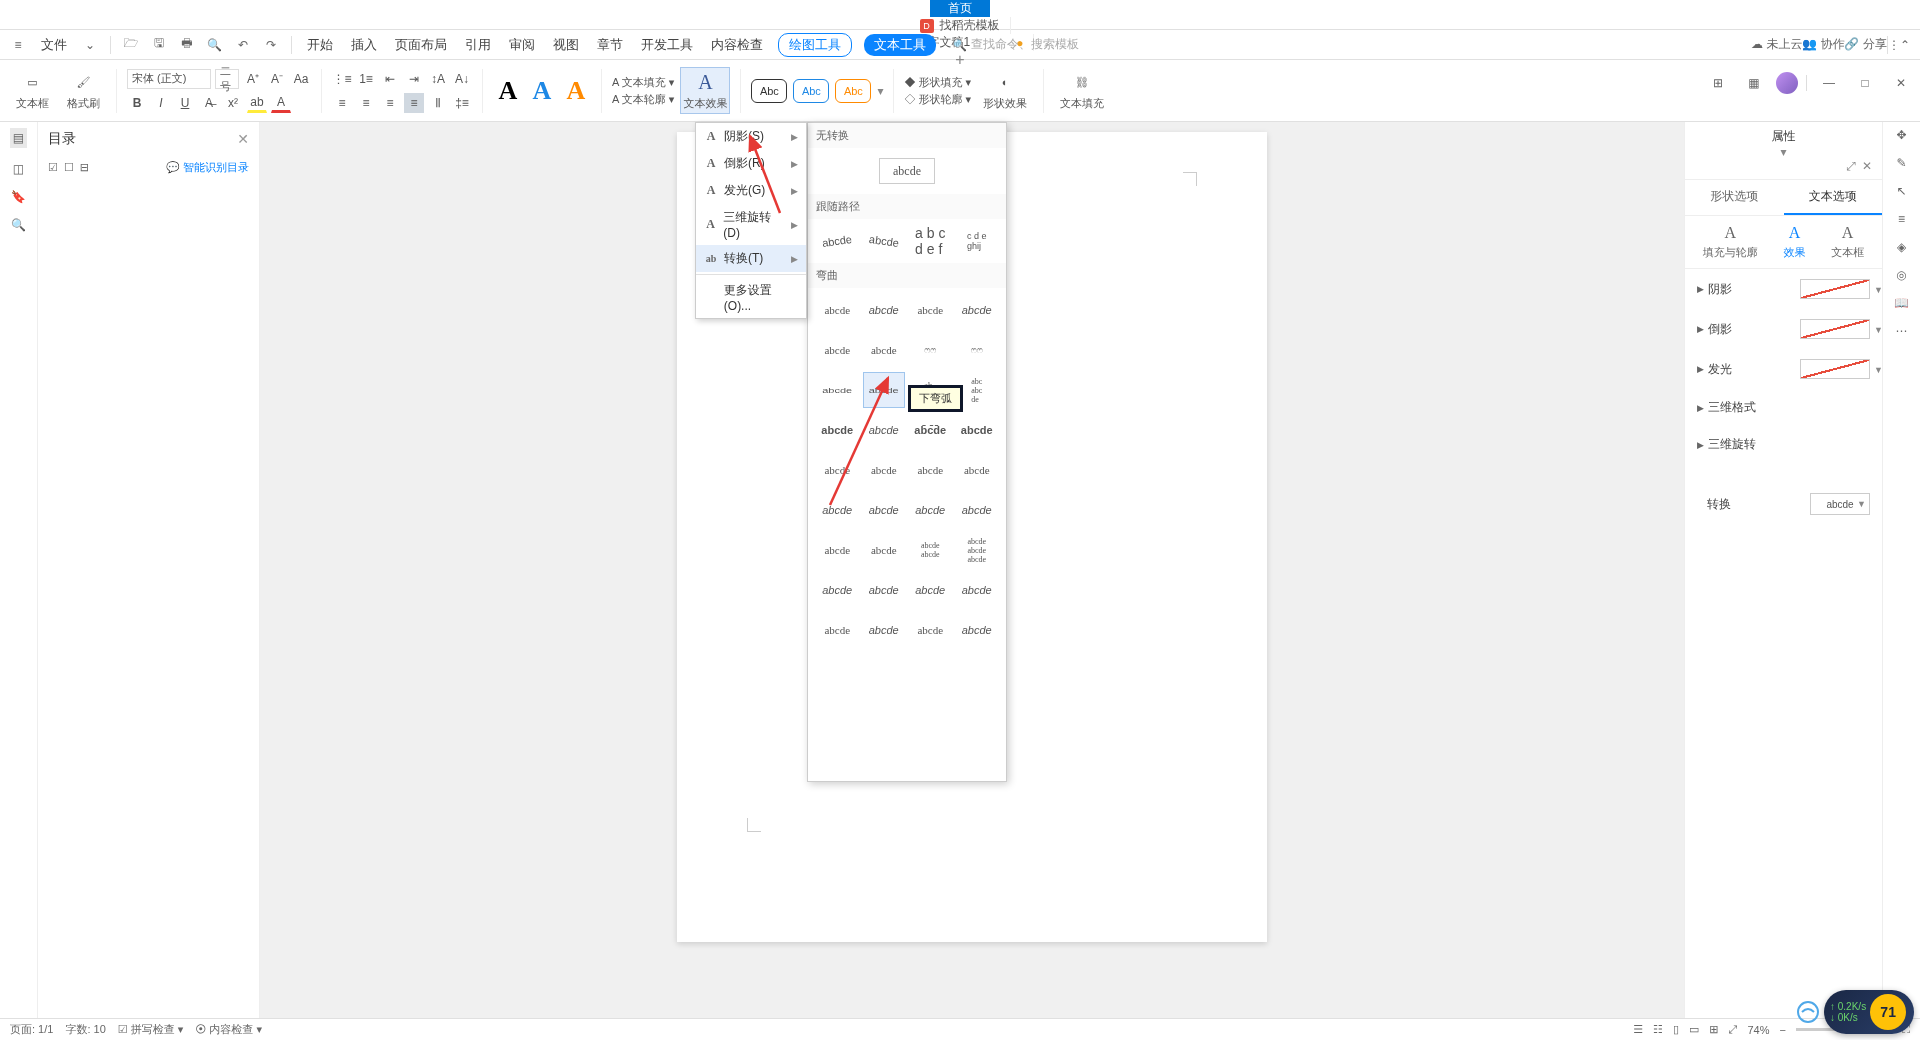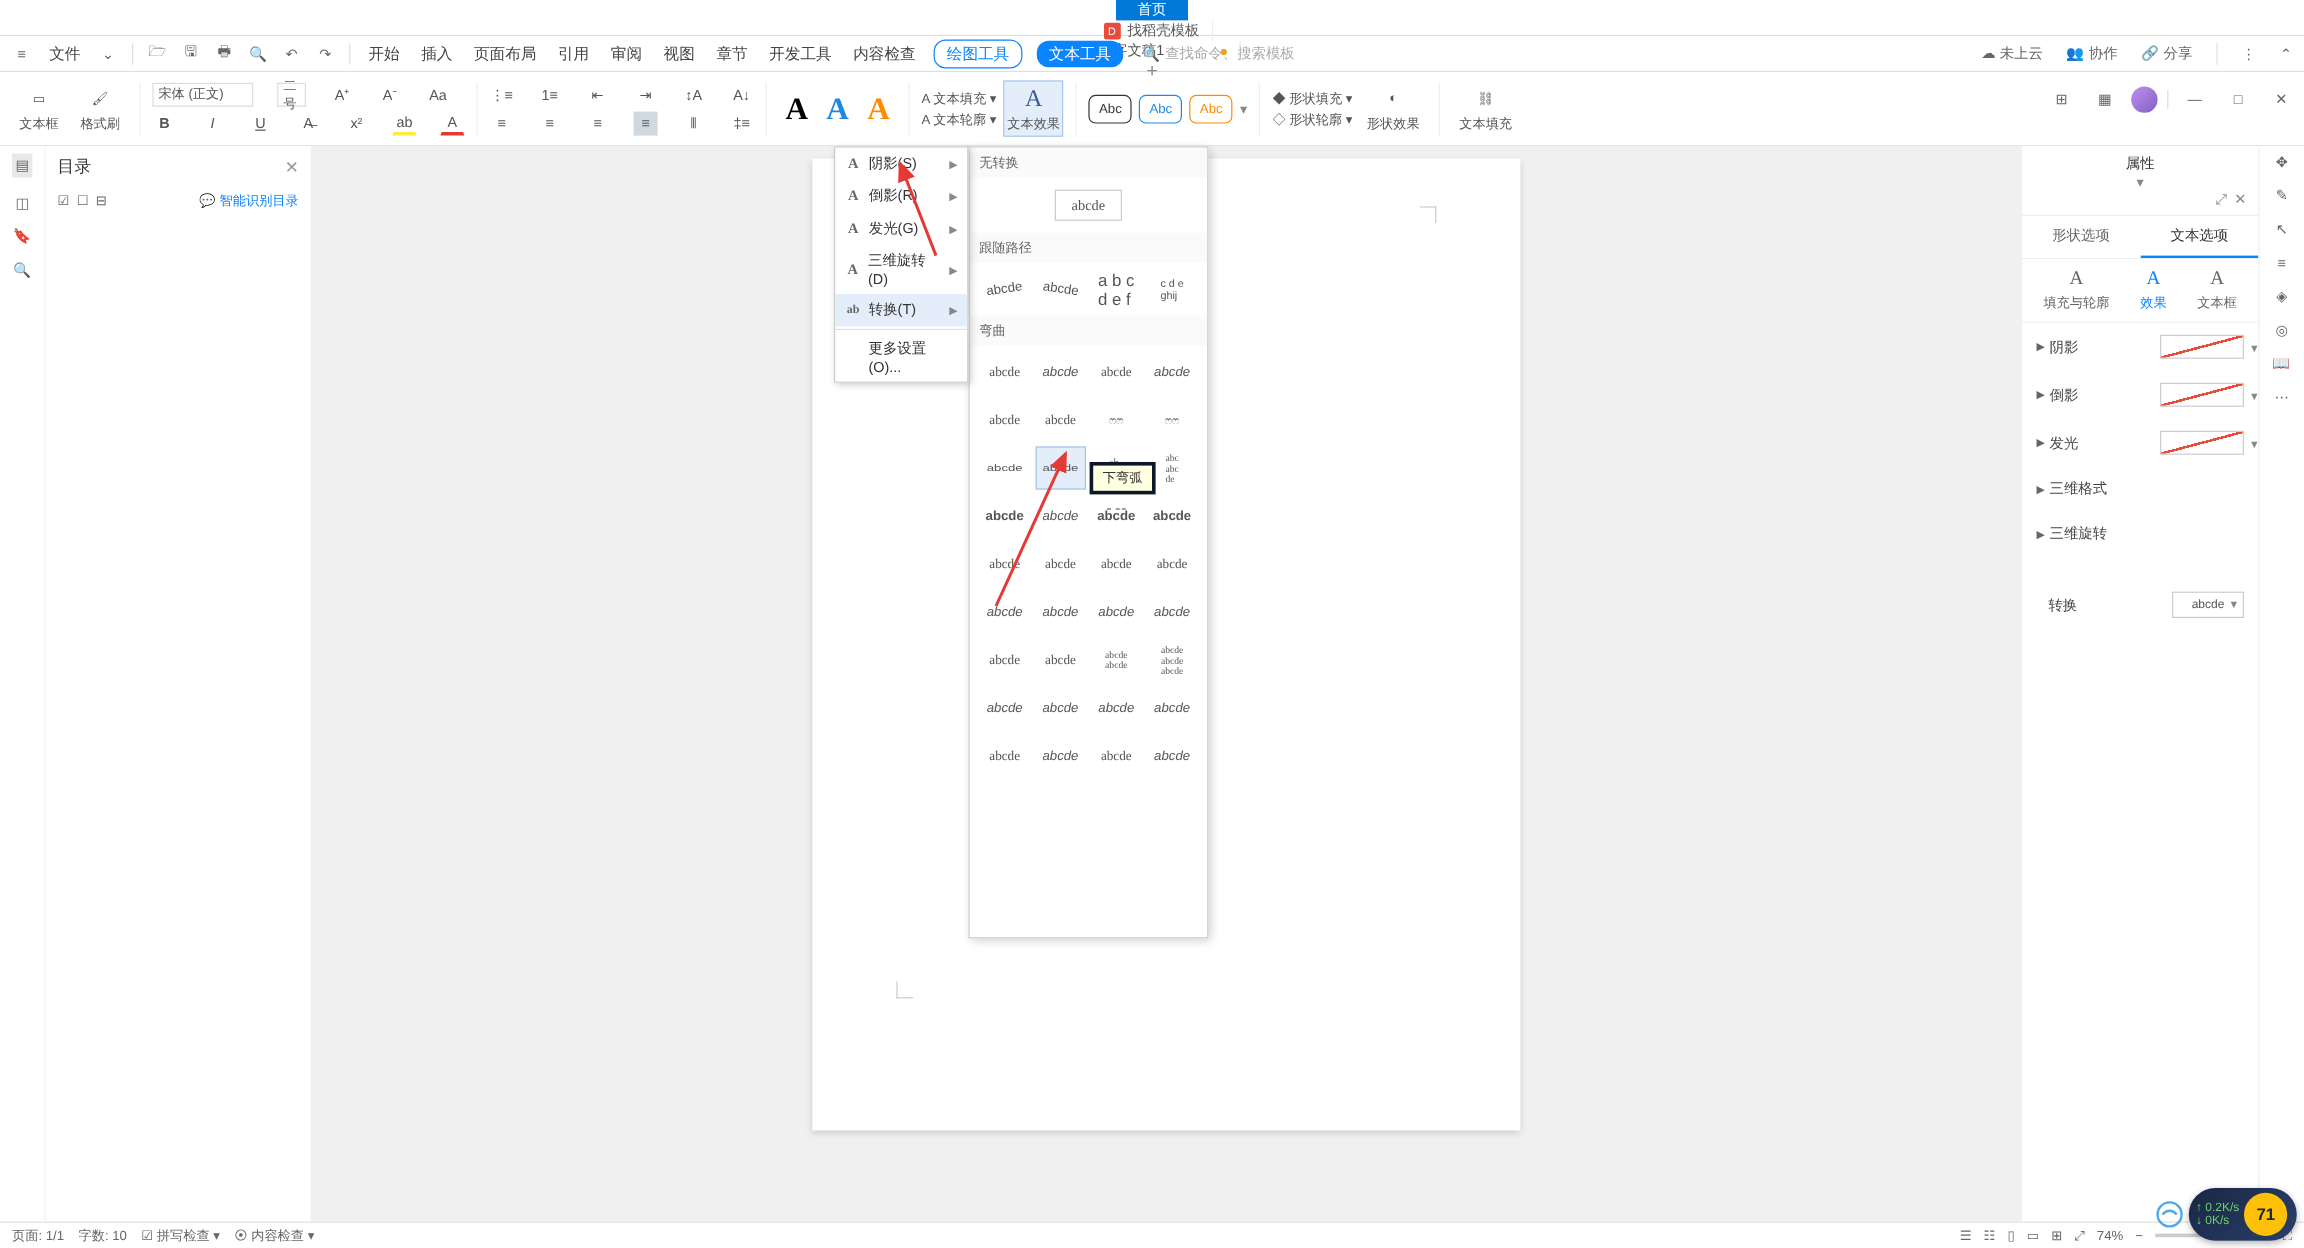--- a/index.html
+++ b/index.html
@@ -18,29 +18,29 @@
 .title-right .avatar { width:22px; height:22px; border-radius:50%; background: linear-gradient(135deg,#c090f0,#8060c0); }
 
 
 .filebar { height: 30px; background: #fff; display: flex; align-items: center; padding: 0 10px; gap: 12px; border-bottom: 1px solid #e0e0e0; }
 .filebar .fb-item { color: #444; font-size: 13px; padding: 0 3px; }
 .filebar .fb-item.pill { background: #0a84ff; color:#fff; border-radius: 10px; padding: 2px 10px; }
 .filebar .fb-item.pill.outline { background:#fff; color:#0a84ff; border:1px solid #0a84ff; }
 .filebar .fb-ico { width:16px; height:16px; color:#666; display:flex; align-items:center; justify-content:center; }
 .filebar .sep { width:1px; height:18px; background:#e0e0e0; }
 .searchbox { color:#aaa; font-size:12px; margin-left:4px; display:flex; align-items:center; gap:4px; }
-.filebar .right { margin-left:auto; display:flex; align-items:center; gap:20px; color:#666; }
+.filebar .right { margin-left:auto; display:flex; align-items:center; gap:0; color:#666; }
 
 
 .ribbon { height: 62px; background:#fff; border-bottom:1px solid #e0e0e0; display:flex; align-items:center; padding: 0 10px; gap:6px; }
 .rgroup { display:flex; flex-direction:column; align-items:center; padding: 0 6px; color:#555; font-size:11px; }
 .rgroup .ric { width:24px; height:24px; margin-bottom:2px; display:flex; align-items:center; justify-content:center; }
 .ribbon .sep2 { width:1px; height:44px; background:#eee; margin:0 4px; }
 .fontrow { display:flex; flex-direction:column; gap:4px; }
-.fontrow .frow { display:flex; align-items:flex-start; gap:20px; }
+.fontrow .frow { display:flex; align-items:flex-start; gap:4px; }
 .dd { border:1px solid #ddd; height:20px; padding:0 4px; display:flex; align-items:center; font-size:11px; color:#555; }
 .ibtn { width:20px; height:20px; display:flex; align-items:center; justify-content:center; color:#555; border:1px solid transparent; }
 .bigA { width:30px; height:30px; font-size:26px; font-weight:bold; display:flex; align-items:center; justify-content:center; font-family: serif; }
 .bigA.black{color:#000;} .bigA.blue{color:#1e88e5;} .bigA.orange{color:#ff8a00;}
 .txteff-sel { background:#e4eefb; border:1px solid #a8c7ec; padding:2px;}
 .shapebtn { width:36px; height:24px; border:1.5px solid #333; border-radius:6px; display:flex; align-items:center; justify-content:center; font-size:11px; color:#333; }
 .shapebtn.blue{border-color:#1e88e5;color:#1e88e5;} .shapebtn.orange{border-color:#ff8a00;color:#ff8a00;}
 
 
 .main { display:flex; height: calc(1040px - 30px - 30px - 62px - 22px); }

